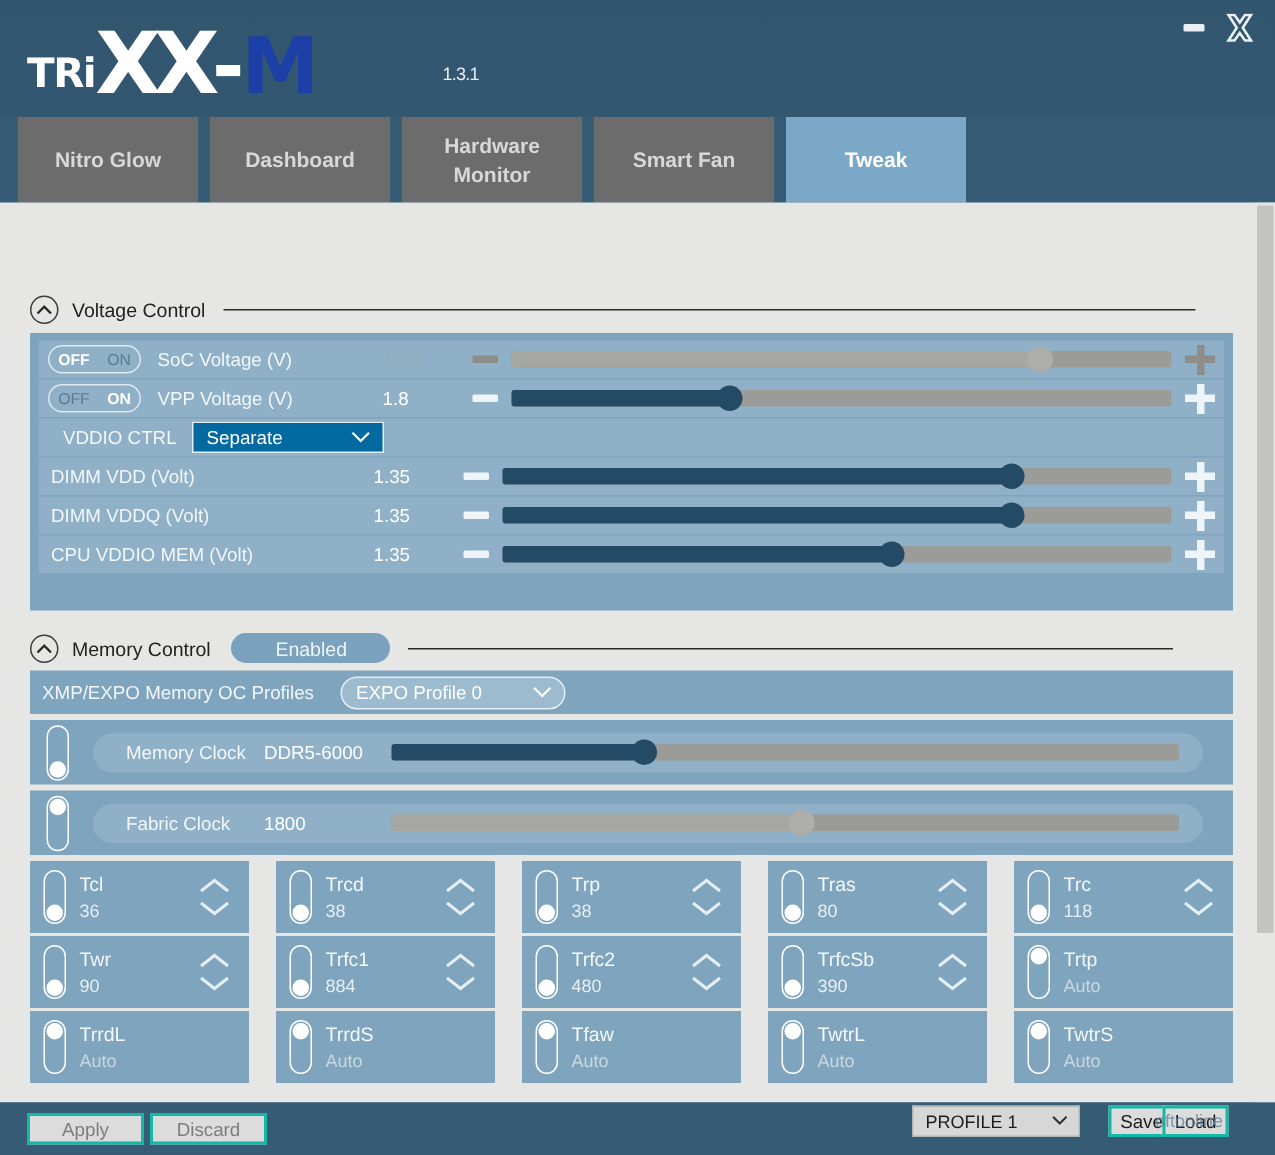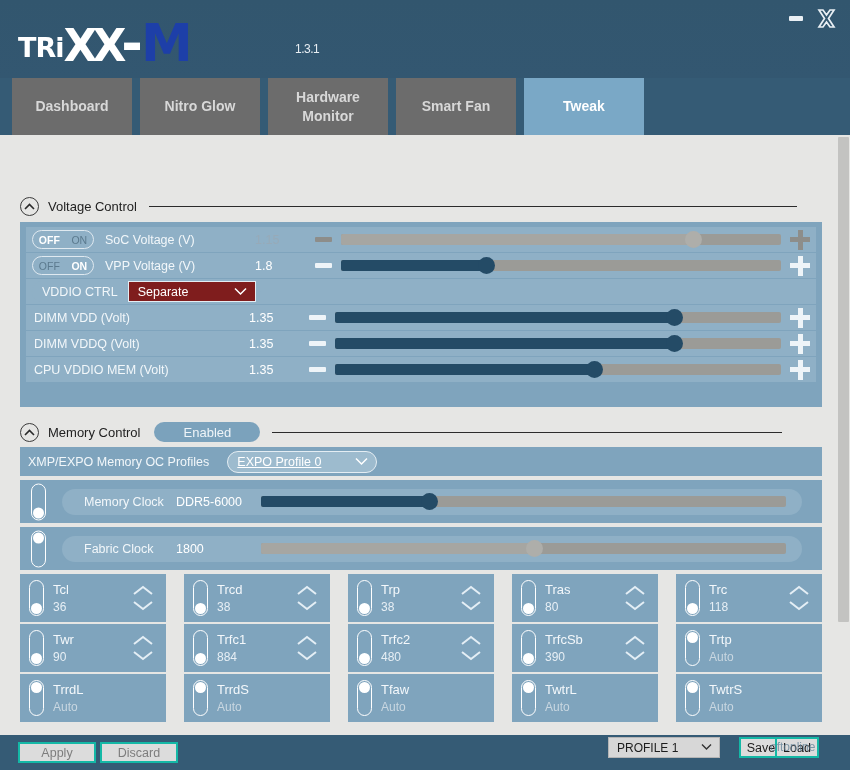--- a/index.html
+++ b/index.html
@@ -27,21 +27,21 @@
     display: flex; align-items: baseline;
   }
   .logo-tri {
     font-family: "DejaVu Sans", sans-serif;
     font-weight: bold; font-size: 27px; color: #ffffff;
     letter-spacing: -1px;
     position: relative; top: -4px;
   }
   .logo-xx {
     font-family: "DejaVu Sans", sans-serif;
-    font-weight: bold; font-size: 44px; color: #ffffff;
+    font-weight: bold; font-size: 57px; color: #ffffff;
     letter-spacing: -5px;
     line-height: 46px;
   }
   .logo-dash {
     font-family: "DejaVu Sans", sans-serif;
     font-weight: bold; font-size: 52px; color: #ffffff;
     letter-spacing: -2px;
     line-height: 46px;
   }
   .logo-m {
@@ -191,42 +191,42 @@
 
   .vddio-pill {
     margin-left: 6px; height: 21px; border-radius: 11px;
     background: #8fb0c6; display: flex; align-items: center;
     padding-right: 4px;
   }
   .vddio-lbl { font-size: 12.5px; color: #f2f7fa; padding: 0 10px 0 10px; }
   .sel {
     position: relative;
     height: 21px; width: 128px;
-    background: #7f1d1d; border: 1px solid #e4edf3;
+    background: #0369a1; border: 1px solid #e4edf3;
     display: flex; align-items: center;
     color: #ffffff; font-size: 12.5px; padding-left: 9px;
   }
   .sel .chev {
     position: absolute; right: 8px; top: 5px;
   }
 
   
   #memhead { top: 421px; }
   #mempanel {
     position: absolute; left: 20px; top: 447px;
     width: 802px; height: 123px;
   }
   .m-profilerow {
     height: 29px; background: #7fa4bd;
     display: flex; align-items: center;
   }
   .m-profilerow .lbl {
     margin-left: 8px; font-size: 12.5px; color: #f2f7fa;
   }
-  .m-profilerow .sel { margin-left: 18px; width: 150px; height: 22px; border-radius: 11px; background:#9dbbce;text-decoration:underline; }
+  .m-profilerow .sel { margin-left: 18px; width: 150px; height: 22px; border-radius: 11px; background:#9dbbce; }
   .m-clockbox {
     margin-top: 4px; height: 43px; background: #7fa4bd;
     display: flex; align-items: center;
     position: relative;
   }
   .m-clockbox .inner {
     margin-left: 42px; margin-right: 20px;
     height: 26px; background: #8fb0c6; border-radius: 13px;
     display: flex; align-items: center; flex: 1;
   }
@@ -313,22 +313,22 @@
       </div>
       <div class="win-btn">
         <svg class="close-glyph" width="19" height="19" viewBox="0 0 19 19">
           <path d="M2 1 L6 1 L9.5 6 L13 1 L17 1 L11.5 9.5 L17 18 L13 18 L9.5 13 L6 18 L2 18 L7.5 9.5 Z" fill="none" stroke="#e9eff4" stroke-width="1.7"></path>
         </svg>
       </div>
     </div>
   </div>
 
   <div id="tabs">
+    <div class="tab">Nitro Glow</div>
     <div class="tab">Dashboard</div>
-    <div class="tab">Nitro Glow</div>
     <div class="tab">Hardware Monitor</div>
     <div class="tab">Smart Fan</div>
     <div class="tab active">Tweak</div>
   </div>
 
   <div id="content">
     <div id="scrolltrack">
       <div id="scrollthumb"></div>
     </div>
   </div>

